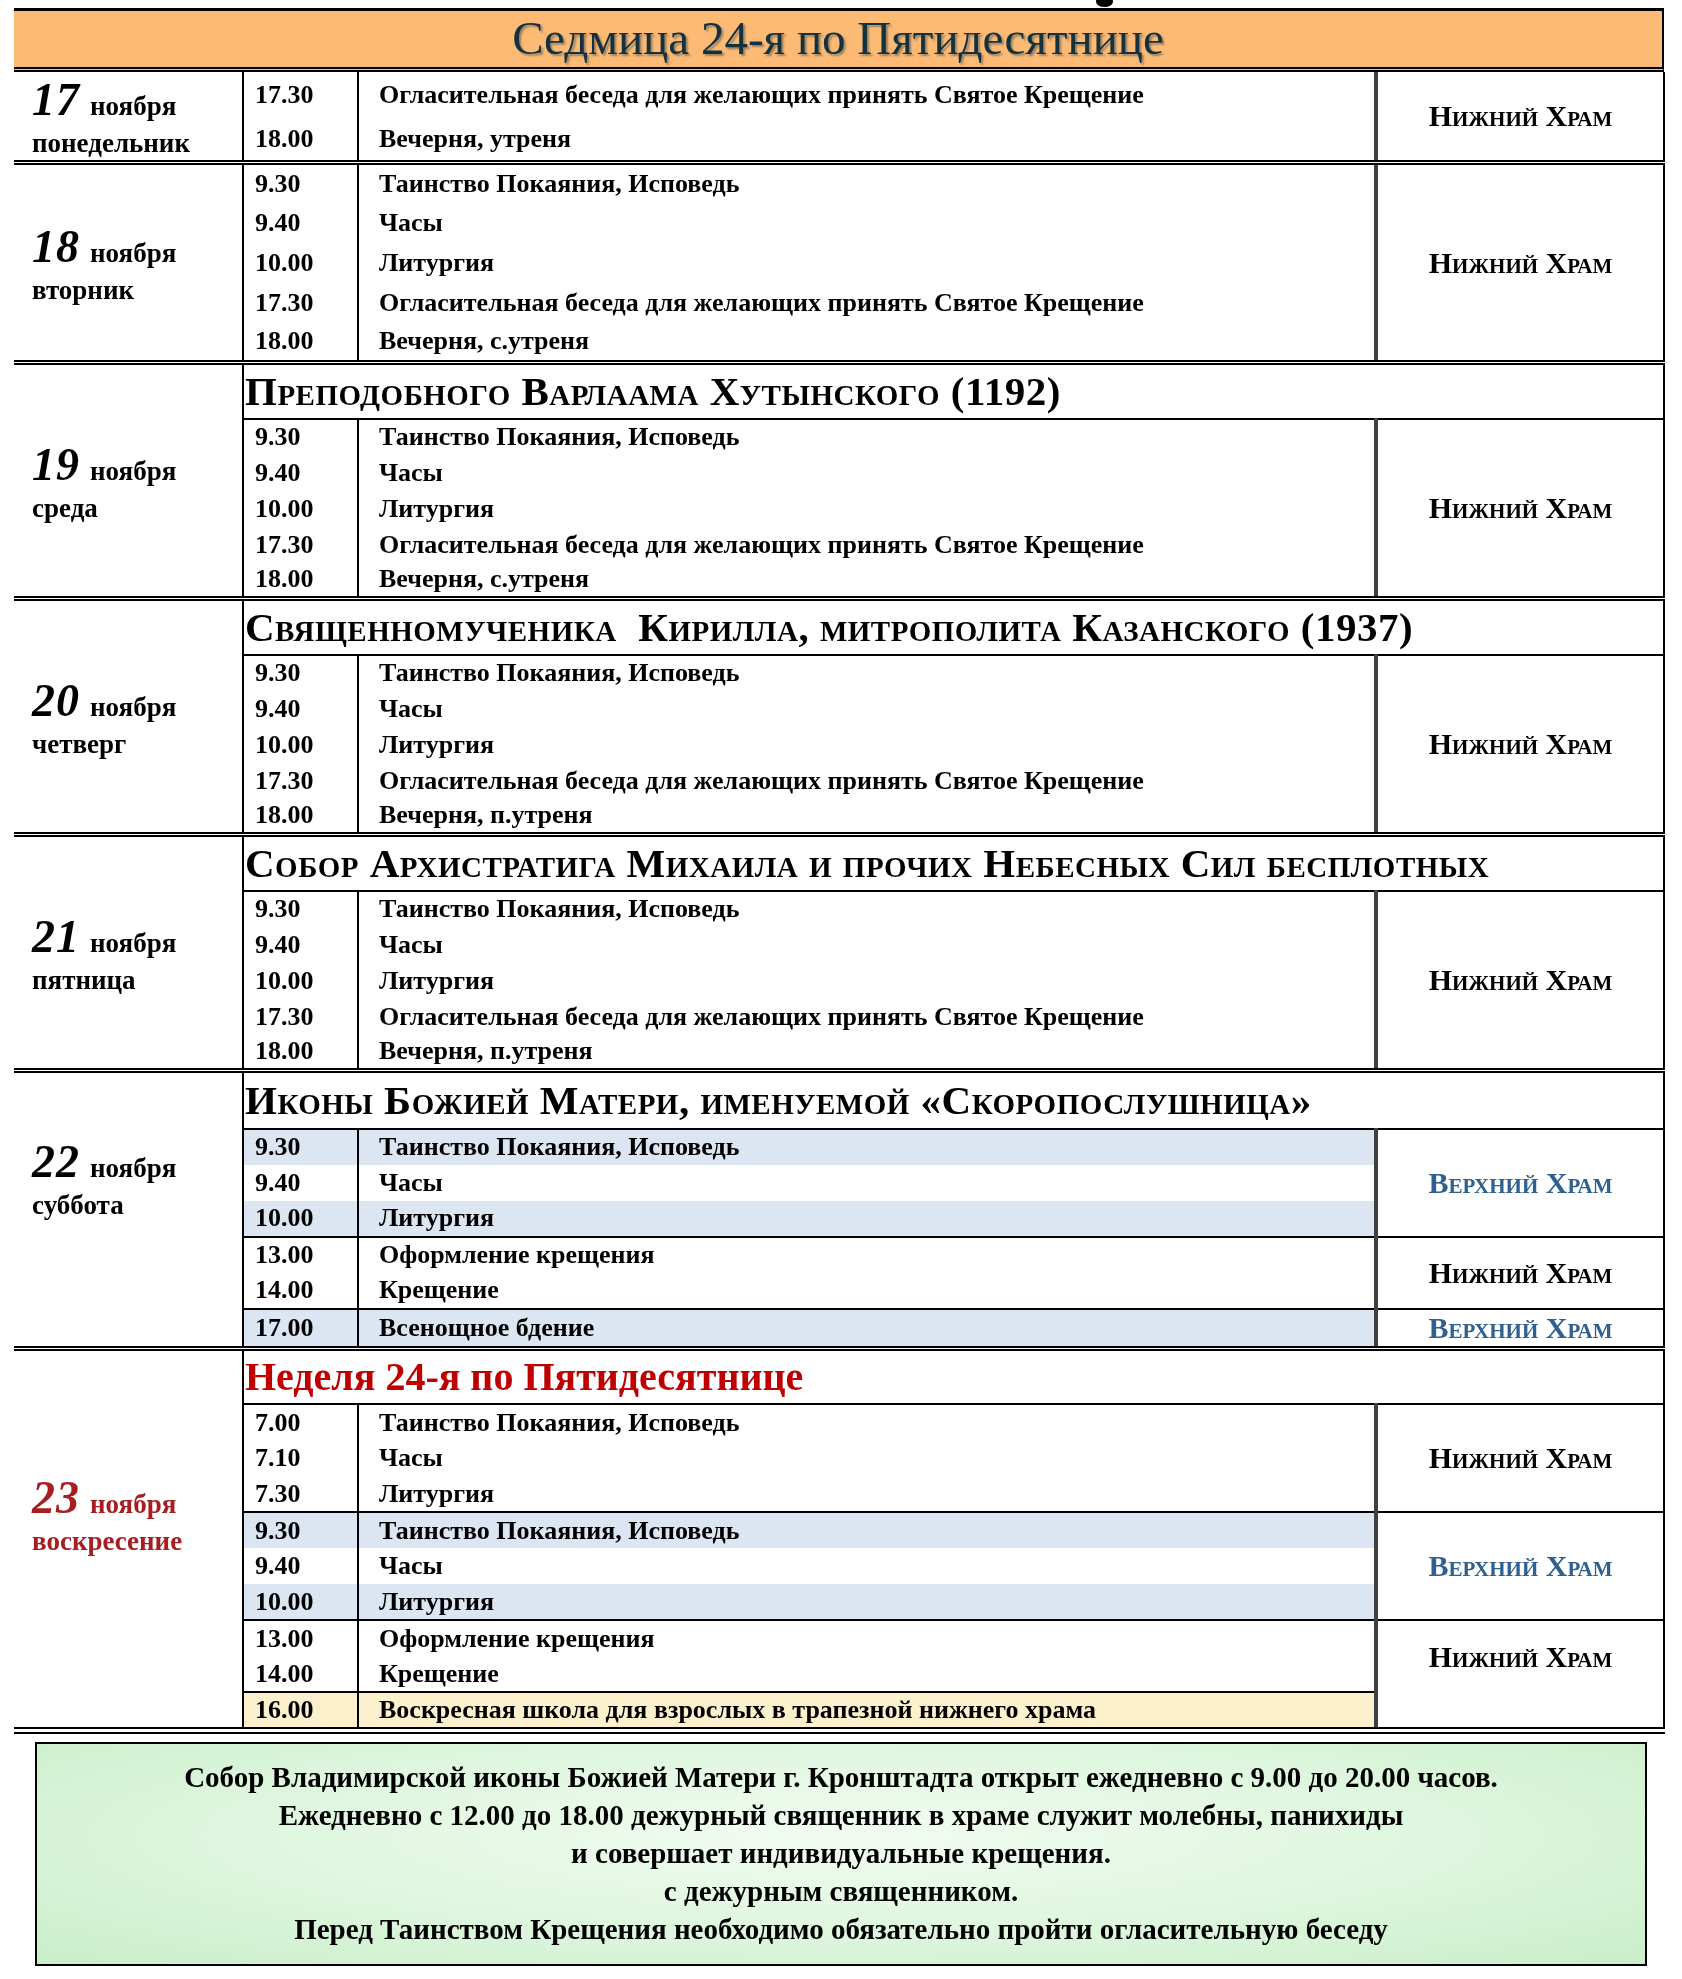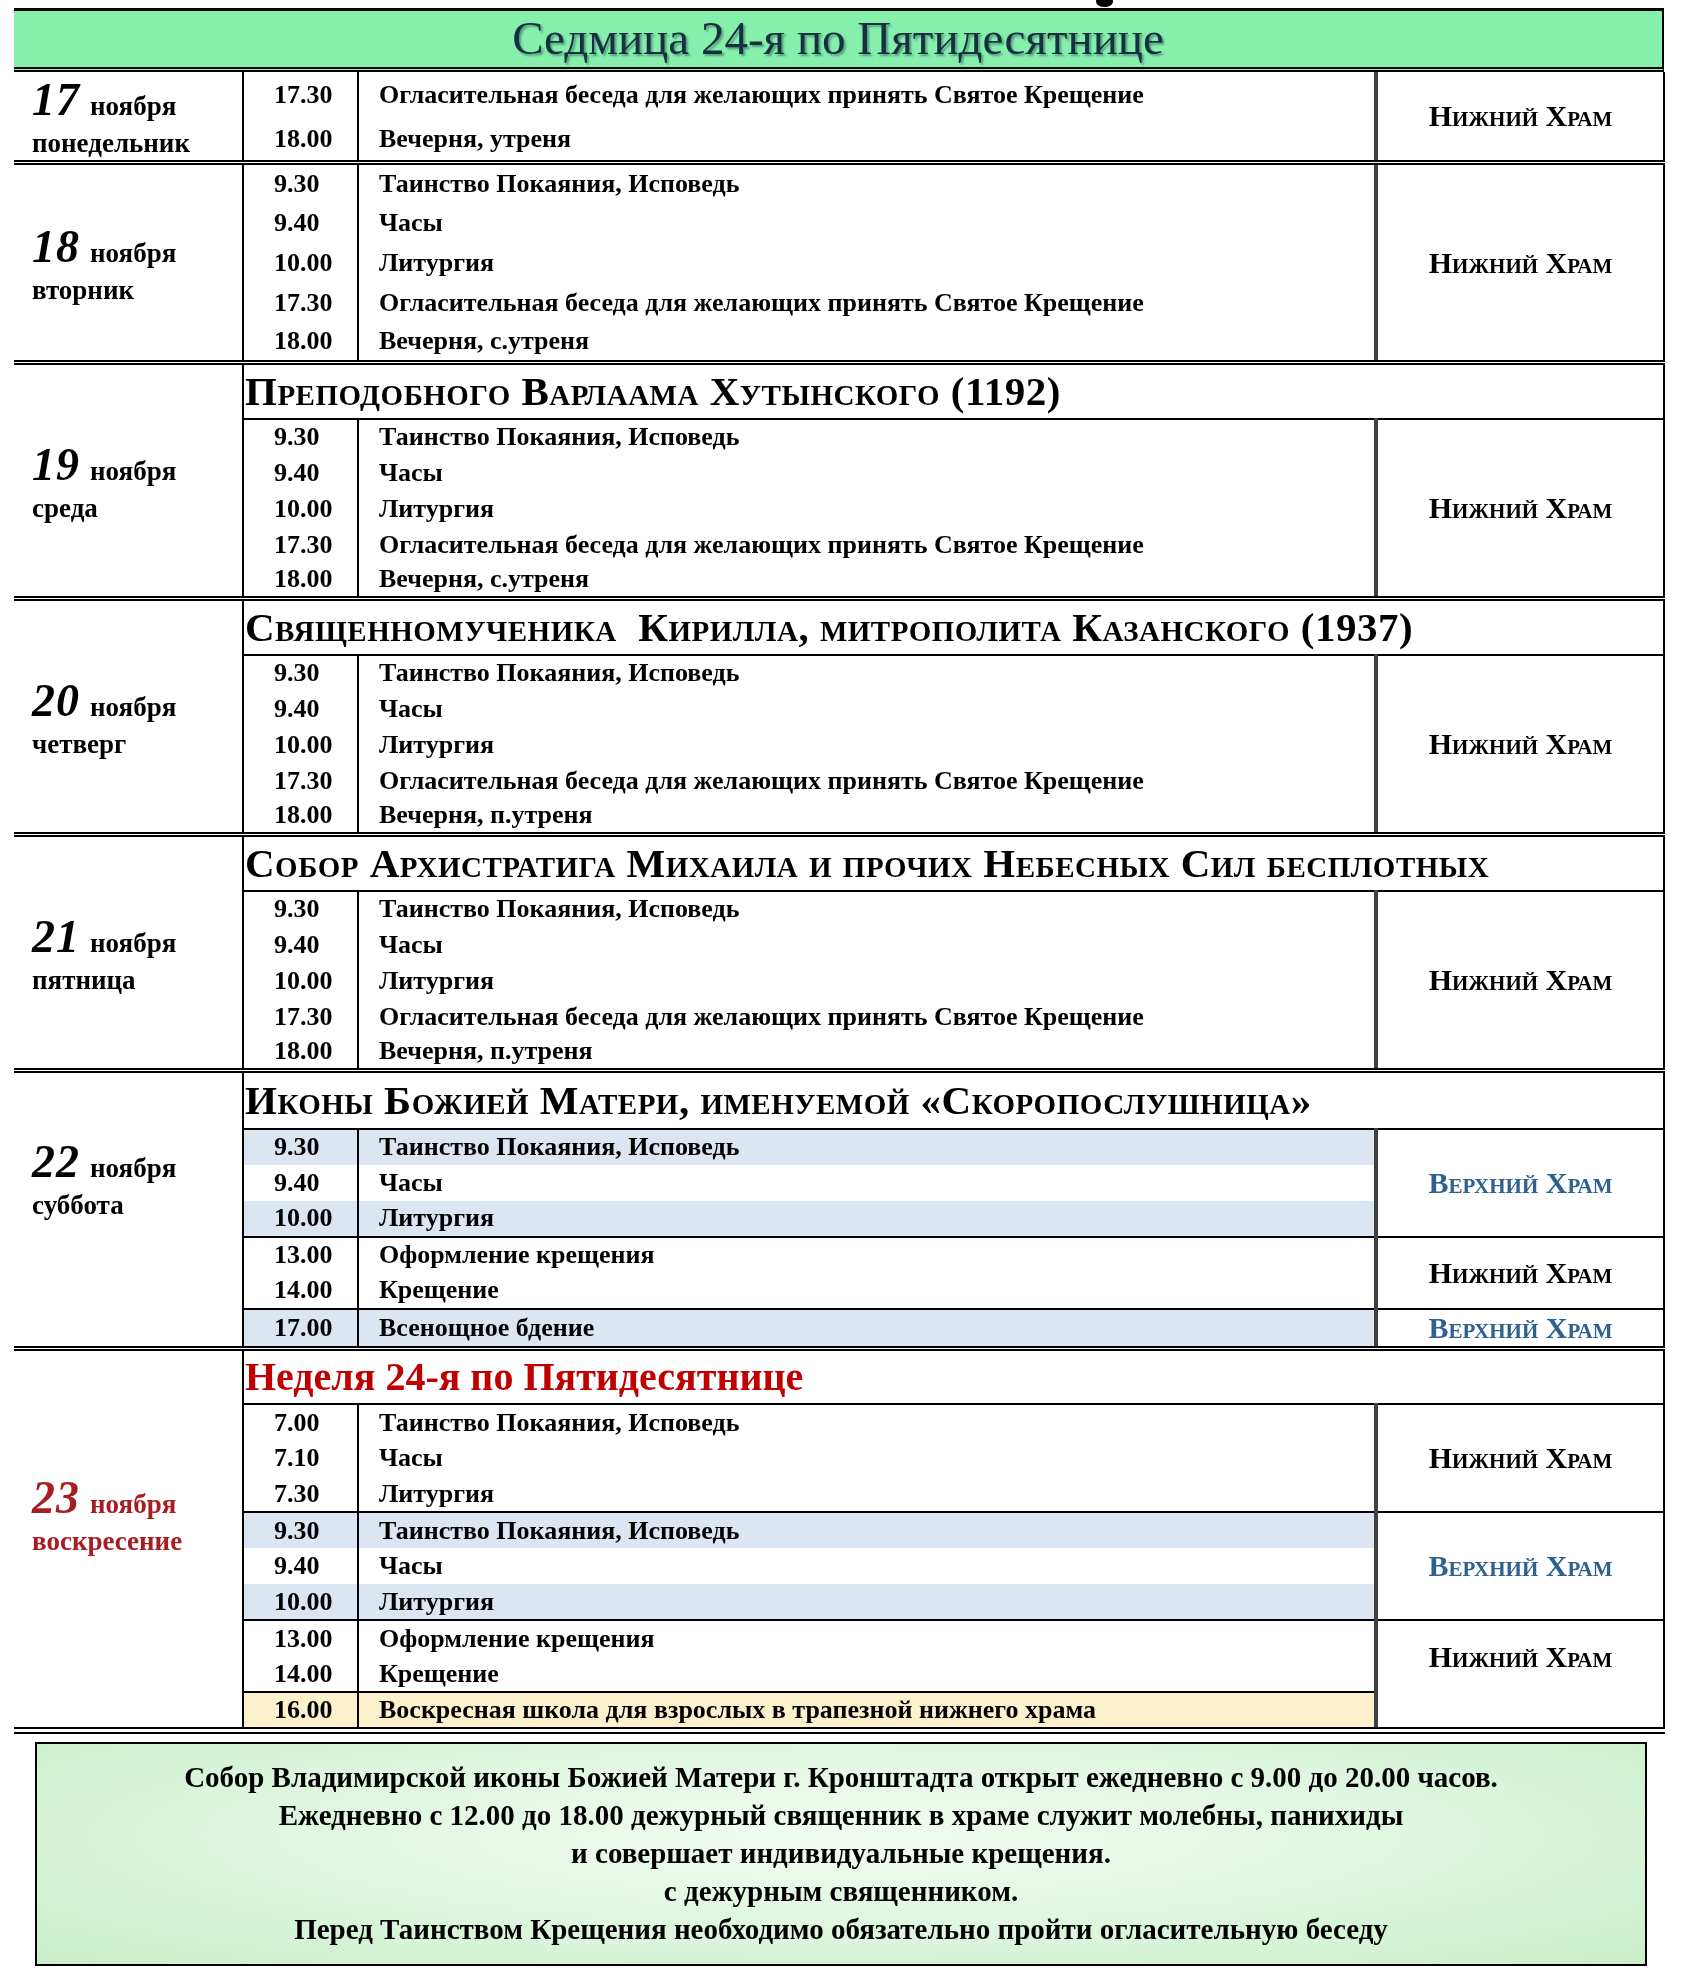--- a/index.html
+++ b/index.html
@@ -10,21 +10,21 @@
   }
   
   .blob{position:absolute;left:1096px;top:-4px;width:17px;height:11px;background:#000;border-radius:50%;}
 
   
   .band{
     margin:8px 18px 0 14px;
     border-top:3px solid #000;
     border-bottom:5px double #000;
     border-right:2px solid #000;
-    background:#86efac;
+    background:#fdba74;
     text-align:center;
   }
   .band .title{
     font-size:47px;line-height:50px;padding:2px 0 4px;
     color:#14313d;
     text-shadow:2px 2px 2px rgba(30,60,75,0.45);
   }
 
   
   table.sched{
@@ -38,21 +38,21 @@
   tr.sep > td{border-top:5px double #000;}
   tr.grp > td{border-top:2px solid #000;}
   tr.grp > td.loc-empty{border-top:none;}
   td.date{border-right:2px solid #000;padding-left:18px;vertical-align:middle;}
   td.date .dl1 .dnum{font-size:46px;letter-spacing:1px;font-style:italic;}
   td.date .dl1 .dsub{font-size:27px;margin-left:10px;}
   td.date .dl2{font-size:27px;margin-top:2px;}
   td.date.red .dnum,td.date.red .dsub,td.date.red .dl2{color:#a61e22;}
   td.date.vtop22{vertical-align:top;padding-top:62px;}
   td.date.vtop23{vertical-align:top;padding-top:120px;}
-  td.time{padding-left:30px;white-space:nowrap;}
+  td.time{padding-left:11px;white-space:nowrap;}
   td.desc{border-left:2px solid #000;padding-left:20px;white-space:nowrap;}
   td.loc,td.loc-empty{border-left:4px solid #404040;text-align:center;}
   td.loc{font-variant:small-caps;font-size:30px;}
   td.loc.upper{color:#2e6190;}
   td.feast{
     text-align:left;font-variant:small-caps;font-size:41px;
     border-bottom:2px solid #000;white-space:nowrap;letter-spacing:0.5px;
   }
   td.feast.red{font-variant:normal;color:#c00000;font-size:40px;letter-spacing:0;}
   .hl{background:#dbe6f2;}

